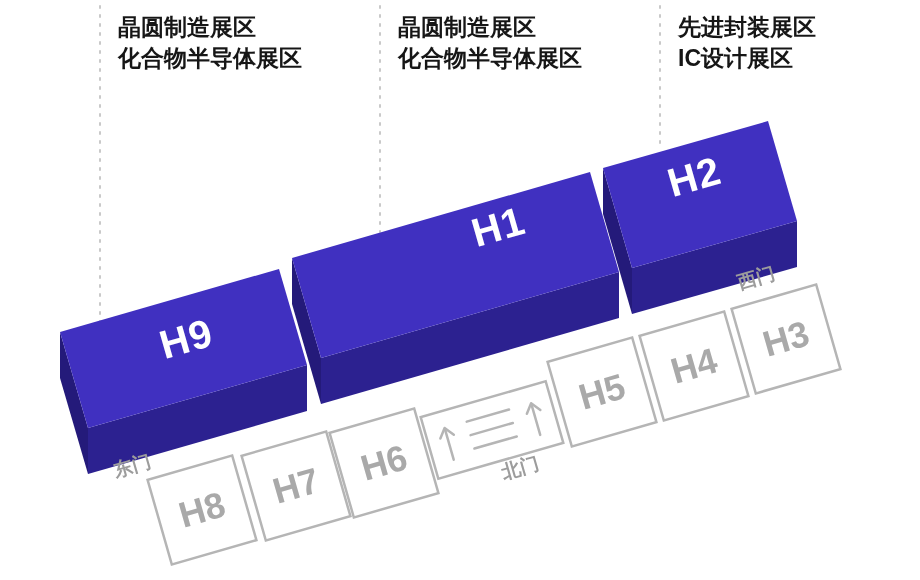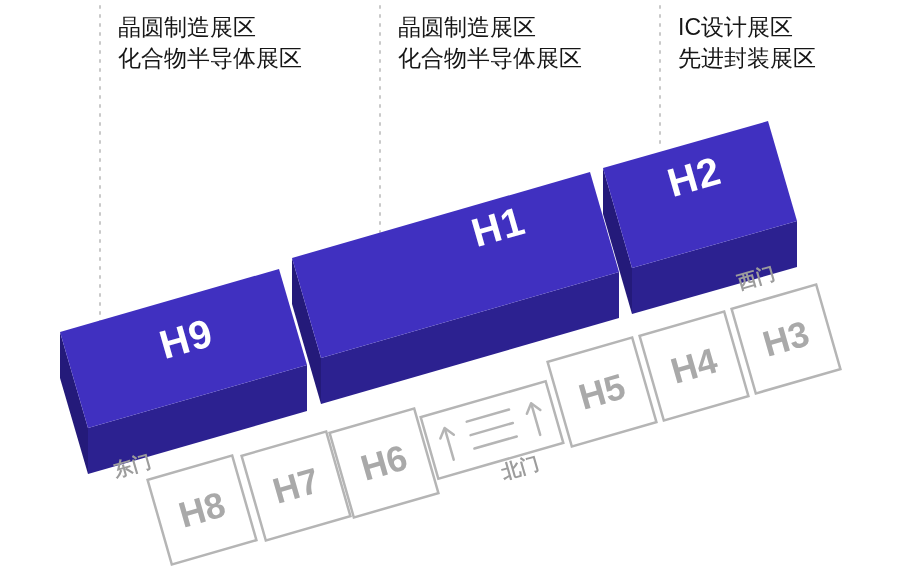--- a/index.html
+++ b/index.html
@@ -18,21 +18,21 @@
   .map-svg {
     position: absolute;
     left: 0;
     top: 0;
   }
   .legend-col {
     position: absolute;
     top: 12px;
     color: #161616;
     font-size: 23px;
-    font-weight: normal;
+    font-weight: bold;
     line-height: 31px;
     white-space: nowrap;
   }
   .leader {
     fill: none;
     stroke-width: 2;
     stroke-dasharray: 2 7;
     stroke-linecap: round;
   }
   .gbox {
@@ -143,17 +143,17 @@
 
   <div class="legend-col" style="left:118px">
     <div>晶圆制造展区</div>
     <div>化合物半导体展区</div>
   </div>
   <div class="legend-col" style="left:398px">
     <div>晶圆制造展区</div>
     <div>化合物半导体展区</div>
   </div>
   <div class="legend-col" style="left:678px">
+    <div>先进封装展区</div>
     <div>IC设计展区</div>
-    <div>先进封装展区</div>
   </div>
 
 </div>
 
 </body></html>

